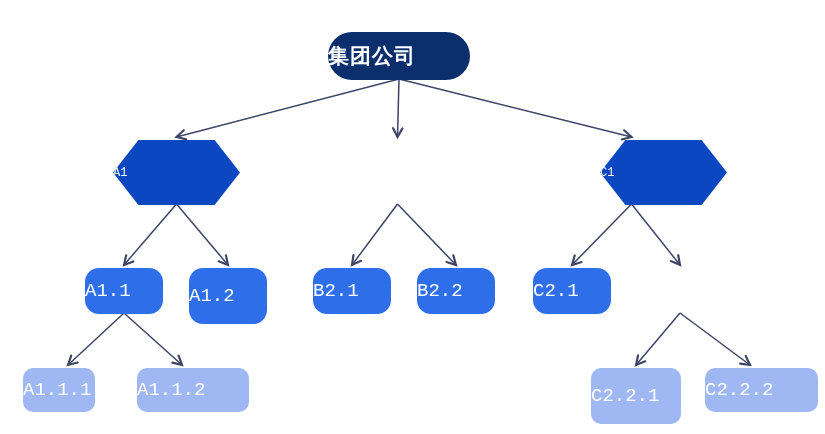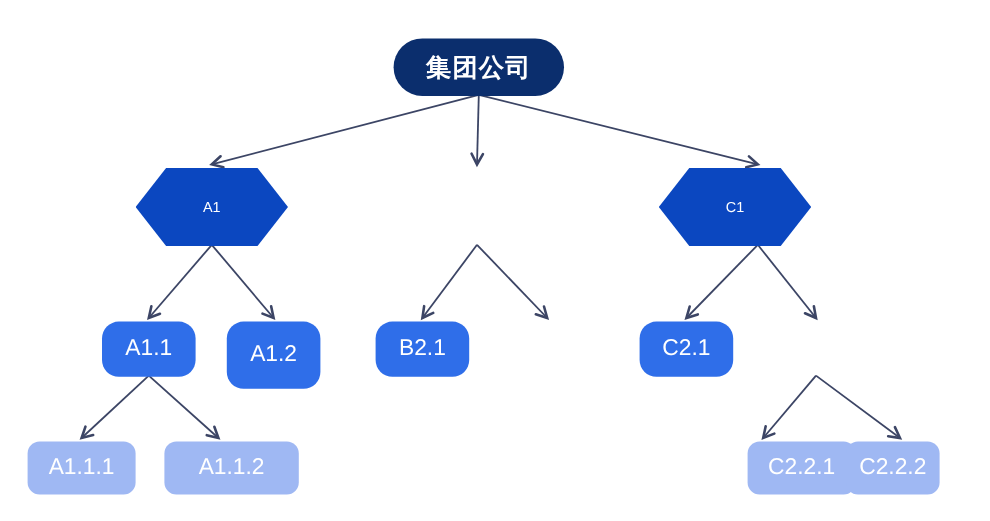--- a/index.html
+++ b/index.html
@@ -15,25 +15,26 @@
   #diagram{
     position:relative;
     width:825px;height:434px;
     background:var(--bg);
     font-family:"Liberation Sans","DejaVu Sans",sans-serif;
     overflow:hidden;
   }
   #edges-svg{position:absolute;left:0;top:0;width:825px;height:434px;pointer-events:none;}
   .node{
     position:absolute;
-    display:flex;align-items:center;justify-content:center;
+    display:flex;align-items:center;
     color:var(--text);
     text-align:center;
     box-sizing:border-box;
     user-select:none;
+    font-family:Liberation Mono, monospace;
   }
   .stadium{background:var(--navy);border-radius:26px;font-weight:bold;font-size:21px;letter-spacing:1px;}
   .hex{background:var(--royal);clip-path:polygon(0% 50%,20% 0%,80% 0%,100% 50%,80% 100%,20% 100%);font-size:12px;}
   .rect{background:var(--blue);border-radius:14px;font-size:19px;}
   .round{background:var(--light);border-radius:10px;font-size:19px;}
 </style>
 </head>
 <body>
 
 <div id="diagram">
@@ -59,43 +60,46 @@
       <line x1="680" y1="313" x2="750" y2="365" stroke="#3c4565" stroke-width="1.5" marker-end="url(#arrow)"></line>
     </svg>
 
   <div class="node stadium" style="left:328px;top:32px;width:142px;height:48px;">
     <span>集团公司</span>
   </div>
 
   <div class="node hex" style="left:113px;top:140px;width:127px;height:65px;">
     <span>A1</span>
   </div>
-  <div class="node hex" style="left:549px;top:140px;width:127px;height:65px;">
+  <div class="node hex" style="left:600px;top:140px;width:127px;height:65px;">
     <span>C1</span>
   </div>
 
   <div class="node rect" style="left:85px;top:268px;width:78px;height:46px;">
     <span>A1.1</span>
   </div>
   <div class="node rect" style="left:189px;top:268px;width:78px;height:56px;">
     <span>A1.2</span>
   </div>
   <div class="node rect" style="left:313px;top:268px;width:78px;height:46px;">
     <span>B2.1</span>
   </div>
+  <div class="node rect" style="left:417px;top:268px;width:78px;height:46px;">
+    <span>B2.2</span>
+  </div>
   <div class="node rect" style="left:533px;top:268px;width:78px;height:46px;">
     <span>C2.1</span>
   </div>
 
-  <div class="node round" style="left:23px;top:368px;width:90px;height:44px;">
+  <div class="node round" style="left:23px;top:368px;width:72px;height:44px;">
     <span>A1.1.1</span>
   </div>
   <div class="node round" style="left:137px;top:368px;width:112px;height:44px;">
     <span>A1.1.2</span>
   </div>
-  <div class="node round" style="left:591px;top:368px;width:90px;height:44px;margin-left:32px;">
+  <div class="node round" style="left:591px;top:368px;width:90px;height:56px;">
     <span>C2.2.1</span>
   </div>
-  <div class="node round" style="left:705px;top:368px;width:78px;height:44px;">
+  <div class="node round" style="left:705px;top:368px;width:113px;height:44px;">
     <span>C2.2.2</span>
   </div>
 
 </div>
 
 </body></html>

